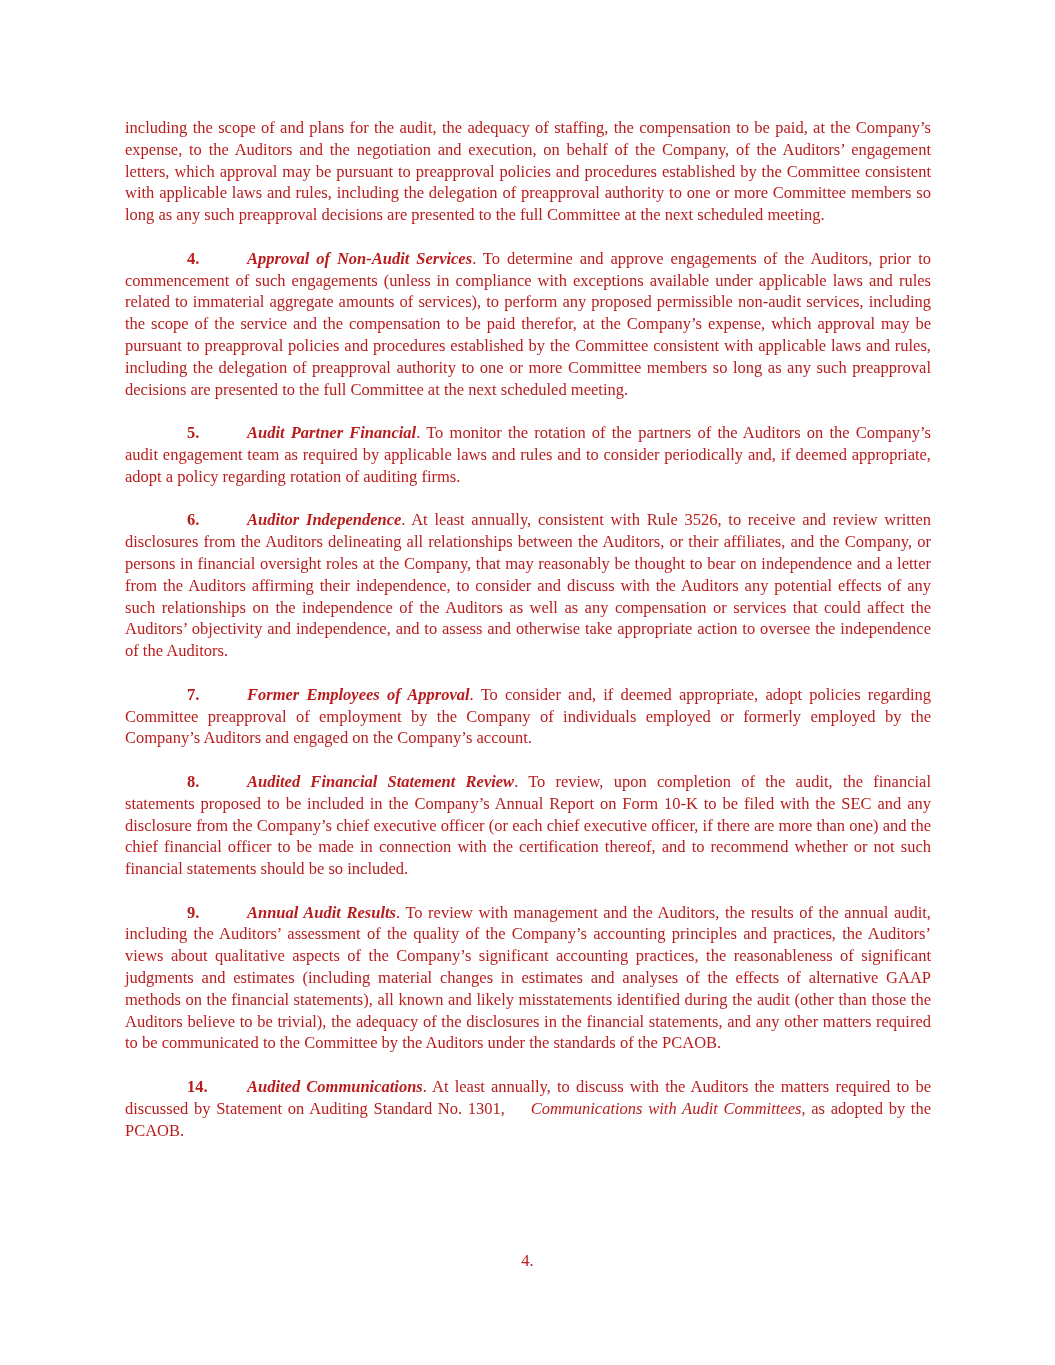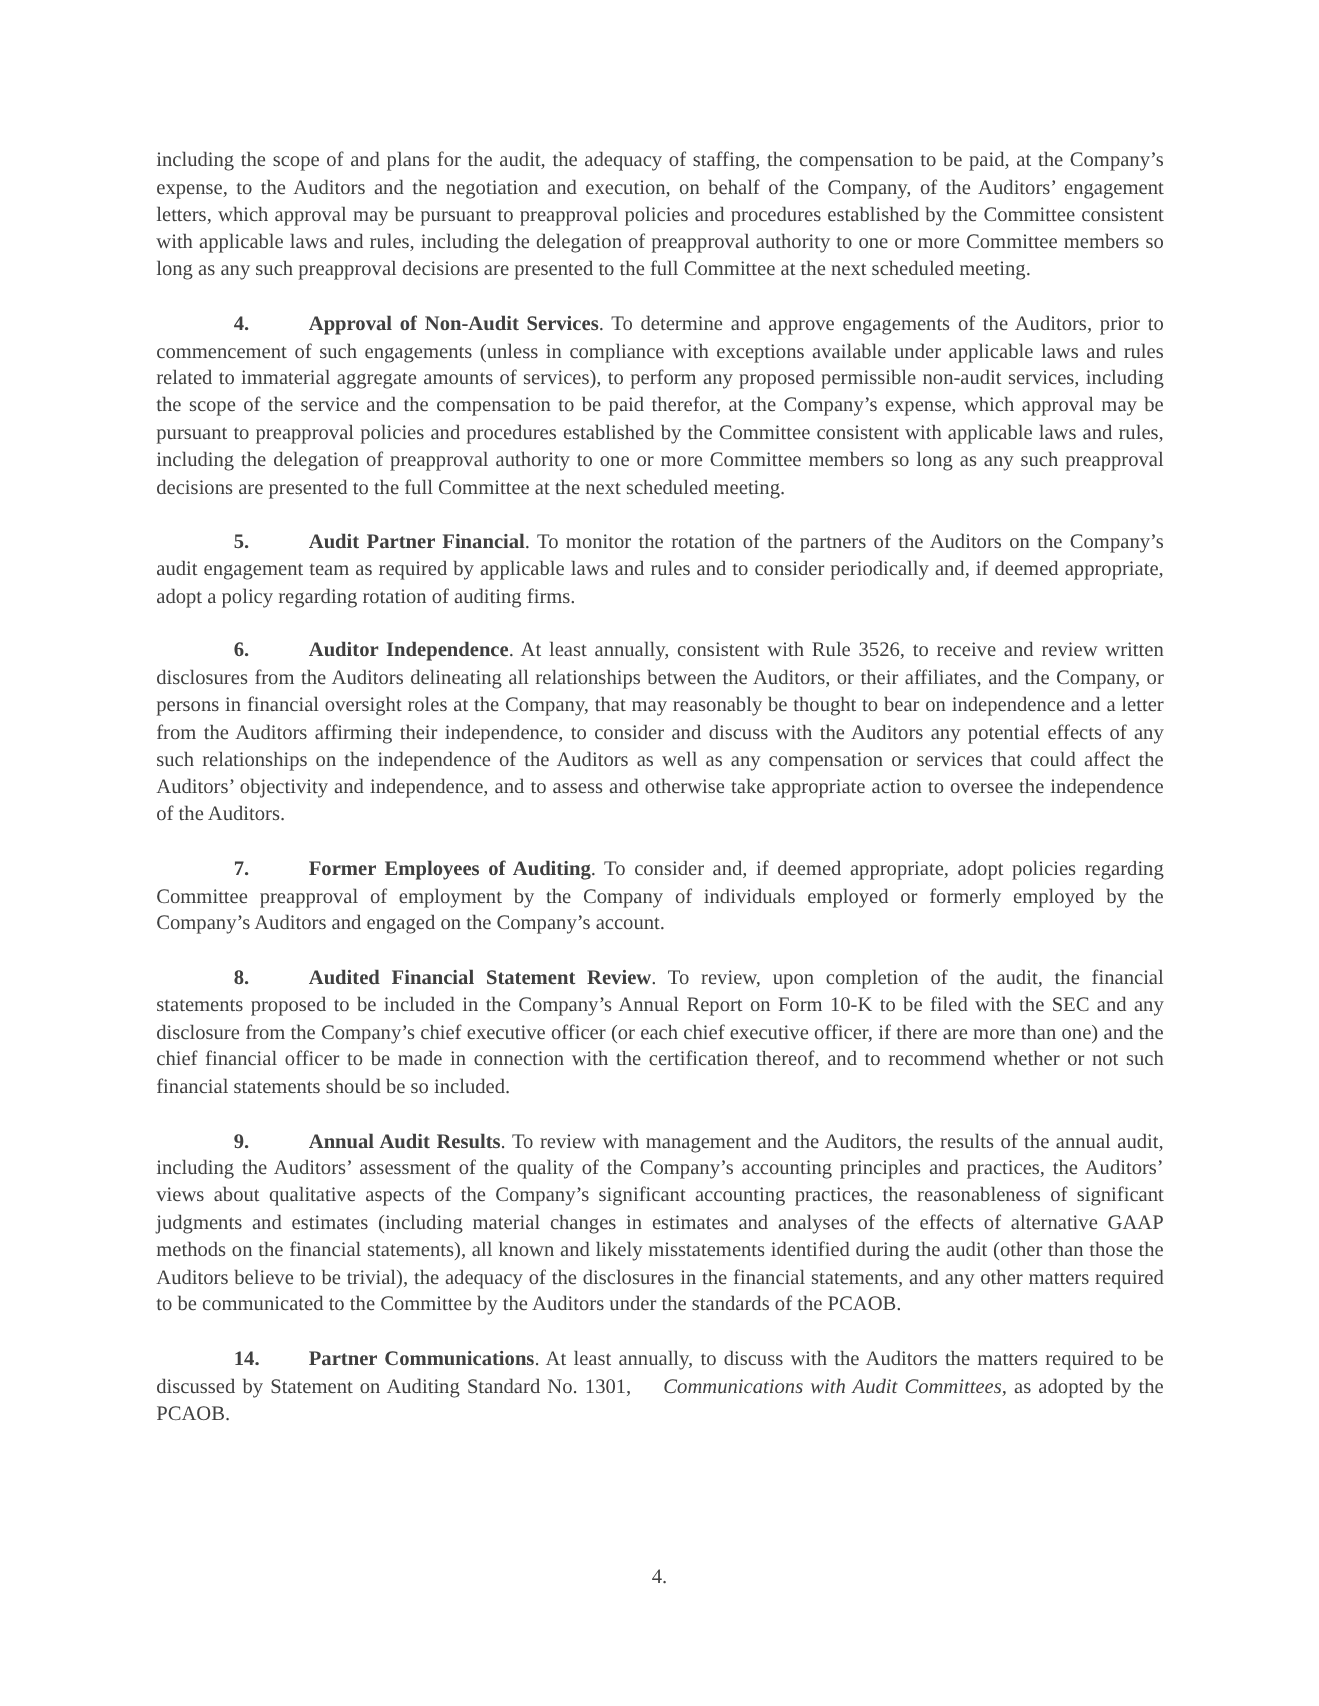--- a/index.html
+++ b/index.html
@@ -5,21 +5,21 @@
     html, body {
       margin: 0;
       padding: 0;
       background: #ffffff;
     }
     .page {
       position: relative;
       width: 1055px;
       height: 1365px;
       background: #ffffff;
-      color: #404040;
+      color: #b91c1c;
       font-family: "Liberation Serif", serif;
       font-size: 16.5px;
       line-height: 21.8px;
       overflow: hidden;
     }
     .content {
       position: absolute;
       left: 125px;
       top: 117px;
       width: 806px;
@@ -32,20 +32,21 @@
       text-indent: 62px;
     }
     .num {
       font-weight: bold;
       display: inline-block;
       min-width: 60px;
       text-indent: 0;
     }
     .title {
       font-weight: bold;
+      font-style: italic;
     }
     .it {
       font-style: italic;
       margin-left: 20px;
     }
     .footer {
       position: absolute;
       left: 0;
       top: 1250px;
       width: 100%;
@@ -59,24 +60,24 @@
   <div class="content">
 
     <p class="para"><span>including the scope of and plans for the audit, the adequacy of staffing, the compensation to be paid, at the Company’s expense, to the Auditors and the negotiation and execution, on behalf of the Company, of the Auditors’ engagement letters, which approval may be pursuant to preapproval policies and procedures established by the Committee consistent with applicable laws and rules, including the delegation of preapproval authority to one or more Committee members so long as any such preapproval decisions are presented to the full Committee at the next scheduled meeting.</span></p>
 
     <p class="para indent"><span class="num">4.</span><span class="title">Approval of Non-Audit Services</span><span>.  To determine and approve engagements of the Auditors, prior to commencement of such engagements (unless in compliance with exceptions available under applicable laws and rules related to immaterial aggregate amounts of services), to perform any proposed permissible non-audit services, including the scope of the service and the compensation to be paid therefor, at the Company’s expense, which approval may be pursuant to preapproval policies and procedures established by the Committee consistent with applicable laws and rules, including the delegation of preapproval authority to one or more Committee members so long as any such preapproval decisions are presented to the full Committee at the next scheduled meeting.</span></p>
 
     <p class="para indent"><span class="num">5.</span><span class="title">Audit Partner Financial</span><span>.  To monitor the rotation of the partners of the Auditors on the Company’s audit engagement team as required by applicable laws and rules and to consider periodically and, if deemed appropriate, adopt a policy regarding rotation of auditing firms.</span></p>
 
     <p class="para indent"><span class="num">6.</span><span class="title">Auditor Independence</span><span>.  At least annually, consistent with Rule 3526, to receive and review written disclosures from the Auditors delineating all relationships between the Auditors, or their affiliates, and the Company, or persons in financial oversight roles at the Company, that may reasonably be thought to bear on independence and a letter from the Auditors affirming their independence, to consider and discuss with the Auditors any potential effects of any such relationships on the independence of the Auditors as well as any compensation or services that could affect the Auditors’ objectivity and independence, and to assess and otherwise take appropriate action to oversee the independence of the Auditors.</span></p>
 
-    <p class="para indent"><span class="num">7.</span><span class="title">Former Employees of Auditing</span><span>.  To consider and, if deemed appropriate, adopt policies regarding Committee preapproval of employment by the Company of individuals employed or formerly employed by the Company’s Auditors and engaged on the Company’s account.</span></p>
+    <p class="para indent"><span class="num">7.</span><span class="title">Former Employees of Approval</span><span>.  To consider and, if deemed appropriate, adopt policies regarding Committee preapproval of employment by the Company of individuals employed or formerly employed by the Company’s Auditors and engaged on the Company’s account.</span></p>
 
     <p class="para indent"><span class="num">8.</span><span class="title">Audited Financial Statement Review</span><span>.  To review, upon completion of the audit, the financial statements proposed to be included in the Company’s Annual Report on Form 10-K to be filed with the SEC and any disclosure from the Company’s chief executive officer (or each chief executive officer, if there are more than one) and the chief financial officer to be made in connection with the certification thereof, and to recommend whether or not such financial statements should be so included.</span></p>
 
     <p class="para indent"><span class="num">9.</span><span class="title">Annual Audit Results</span><span>.  To review with management and the Auditors, the results of the annual audit, including the Auditors’ assessment of the quality of the Company’s accounting principles and practices, the Auditors’ views about qualitative aspects of the Company’s significant accounting practices, the reasonableness of significant judgments and estimates (including material changes in estimates and analyses of the effects of alternative GAAP methods on the financial statements), all known and likely misstatements identified during the audit (other than those the Auditors believe to be trivial), the adequacy of the disclosures in the financial statements, and any other matters required to be communicated to the Committee by the Auditors under the standards of the PCAOB.</span></p>
 
-    <p class="para indent"><span class="num">14.</span><span class="title">Partner Communications</span><span>.  At least annually, to discuss with the Auditors the matters required to be discussed by Statement on Auditing Standard No. 1301, </span><span class="it">Communications with Audit Committees</span><span>, as adopted by the PCAOB.</span></p>
+    <p class="para indent"><span class="num">14.</span><span class="title">Audited Communications</span><span>.  At least annually, to discuss with the Auditors the matters required to be discussed by Statement on Auditing Standard No. 1301, </span><span class="it">Communications with Audit Committees</span><span>, as adopted by the PCAOB.</span></p>
 
   </div>
 
   <div class="footer">4.</div>
 </div>
 
 </body></html>

